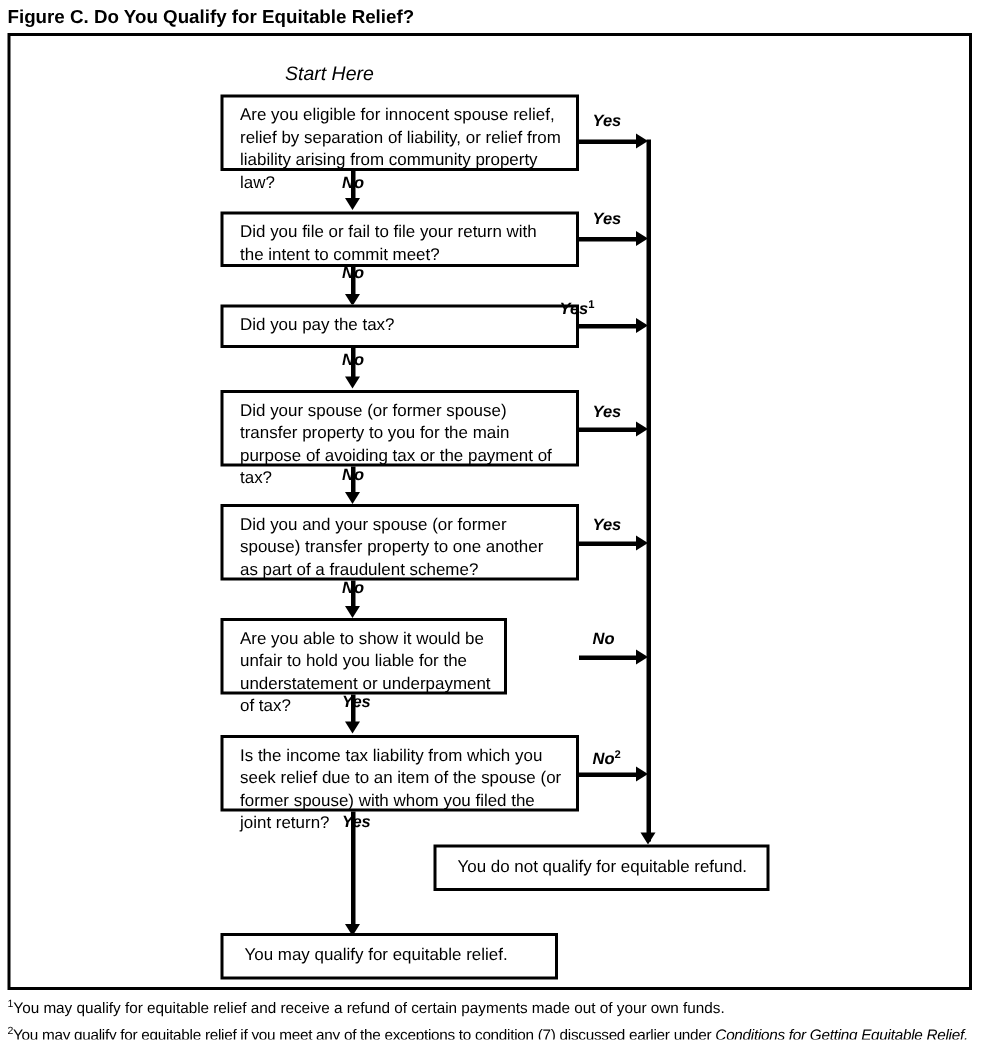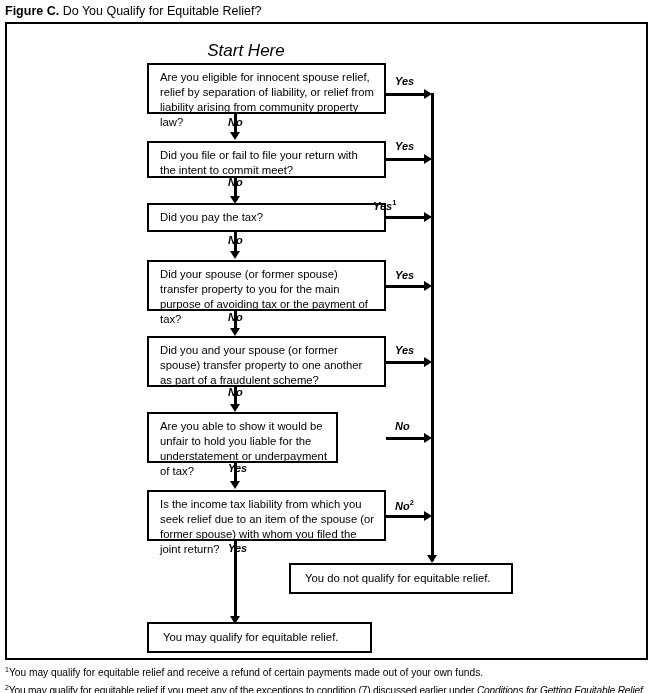--- a/index.html
+++ b/index.html
@@ -19,43 +19,42 @@
   
   #figure-title {
     position: absolute;
     left: 5px;
     top: 3px;
     font-size: 12.5px;
     white-space: nowrap;
     line-height: 16px;
   }
   #figure-title .fig-label { font-weight: bold; }
-  #figure-title .fig-name  { font-weight: normal; }
+  #figure-title .fig-name  { font-weight: bold; }
 
   
   #chart-frame {
     position: absolute;
     left: 5px;
     top: 22px;
     width: 643px;
     height: 638px;
     border: 2px solid #000000;
     box-sizing: border-box;
     background: #ffffff;
   }
 
   
   #start-here {
     position: absolute;
     left: 190px;
     top: 41px;
     width: 112px;
-    text-align: center;
     font-style: italic;
-    font-size: 17px;
+    font-size: 13px;
   }
 
   
   .node {
     position: absolute;
     border: 2px solid #000000;
     box-sizing: border-box;
     background: #ffffff;
     font-size: 11.3px;
     line-height: 15px;
@@ -214,21 +213,21 @@
 <div class="arrow-right" style="left:424px; top:511px;"></div>
 <div class="edge-label" style="left:395px; top:498px;">
   <span>No</span><sup>2</sup>
 </div>
 
 <div class="vline" style="left:234px; top:541px; height:79px;"></div>
 <div class="arrow-down" style="left:230px; top:616px;"></div>
 <div class="edge-label" style="left:228px; top:542px;">Yes</div>
 
 <div class="node result" style="left:289px; top:563px; width:224px; height:31px;">
-  <span>You do not qualify for equitable relief.</span>
+  <span>You do not qualify for equitable refund.</span>
 </div>
 
 <div class="node result" style="left:147px; top:622px; width:225px; height:31px;">
   <span>You may qualify for equitable relief.</span>
 </div>
 
 <div id="footnotes">
   <div class="footnote" id="footnote-1">
     <span class="fn-marker">1</span><span>You may qualify for equitable relief and receive a refund of certain payments made out of your own funds.</span>
   </div>

